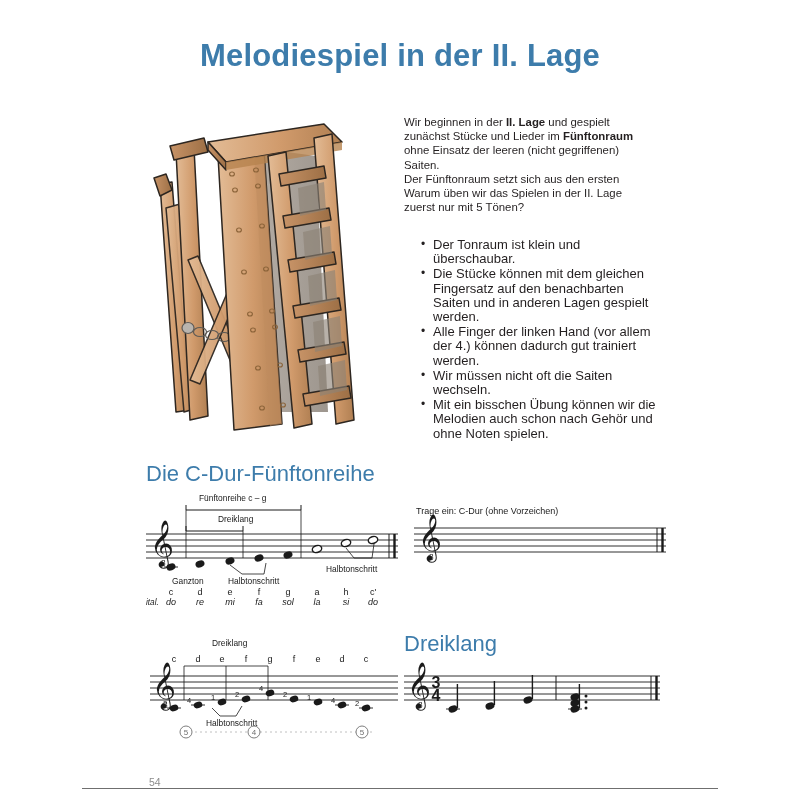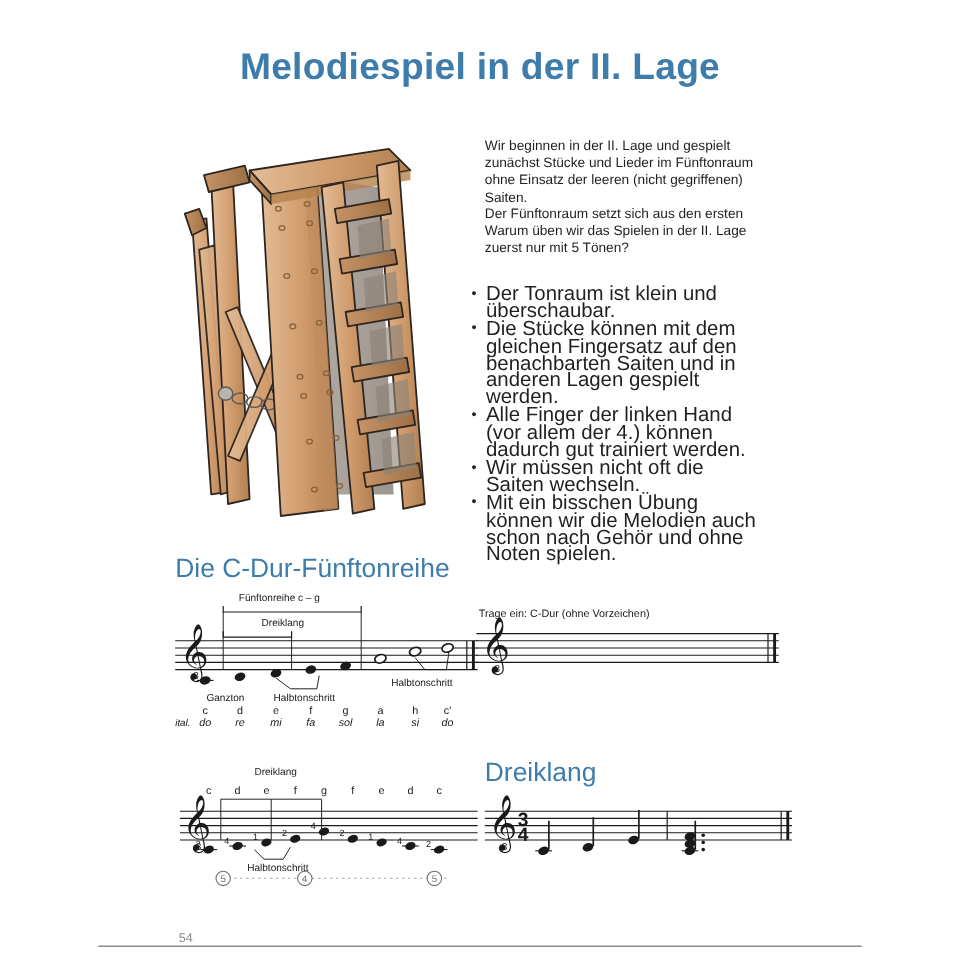--- a/index.html
+++ b/index.html
@@ -25,25 +25,25 @@
   
   .illus{position:absolute;left:146px;top:112px;width:232px;height:320px;}
   .illus svg{display:block;}
 
   
   .intro{
     position:absolute;left:404px;top:115px;width:242px;
     font-size:11.4px;line-height:14.2px;color:#231f20;
   }
   .intro p{margin:0;}
-  .intro b{font-weight:400;}
+  .intro b{font-weight:700;}
 
   .bullets{
-    position:absolute;left:392px;top:238px;width:244px;
-    font-size:17px;line-height:14.2px;color:#231f20;
+    position:absolute;left:420px;top:238px;width:244px;
+    font-size:13px;line-height:14.2px;color:#231f20;
   }
   .bullets ul{margin:0;padding:0;list-style:none;}
   .bullets li{position:relative;padding-left:13px;margin-bottom:1px;}
   .bullets li:before{
     content:"•";position:absolute;left:1px;top:-1px;font-size:12px;
   }
 
   
   .sect-h{
     position:absolute;
@@ -263,21 +263,21 @@
             <text x="113" y="113" text-anchor="middle">fa</text>
             <text x="142" y="113" text-anchor="middle">sol</text>
             <text x="171" y="113" text-anchor="middle">la</text>
             <text x="200" y="113" text-anchor="middle">si</text>
             <text x="227" y="113" text-anchor="middle">do</text>
           </g>
       </g>
     </svg>
   </div>
 
-  <div class="music" style="left:397px;top:506px;">
+  <div class="music" style="left:414px;top:506px;">
     <svg width="252" height="70" viewBox="0 0 252 70">
       <g font-family="Liberation Sans, sans-serif" fill="#1a1a1a">
         <text x="2" y="8" font-size="9">Trage ein: C-Dur (ohne Vorzeichen)</text>
         <g stroke="#1a1a1a" stroke-width=".9">
           <line x1="0" y1="22" x2="252" y2="22"></line>
           <line x1="0" y1="28" x2="252" y2="28"></line>
           <line x1="0" y1="34" x2="252" y2="34"></line>
           <line x1="0" y1="40" x2="252" y2="40"></line>
           <line x1="0" y1="46" x2="252" y2="46"></line>
         </g>

